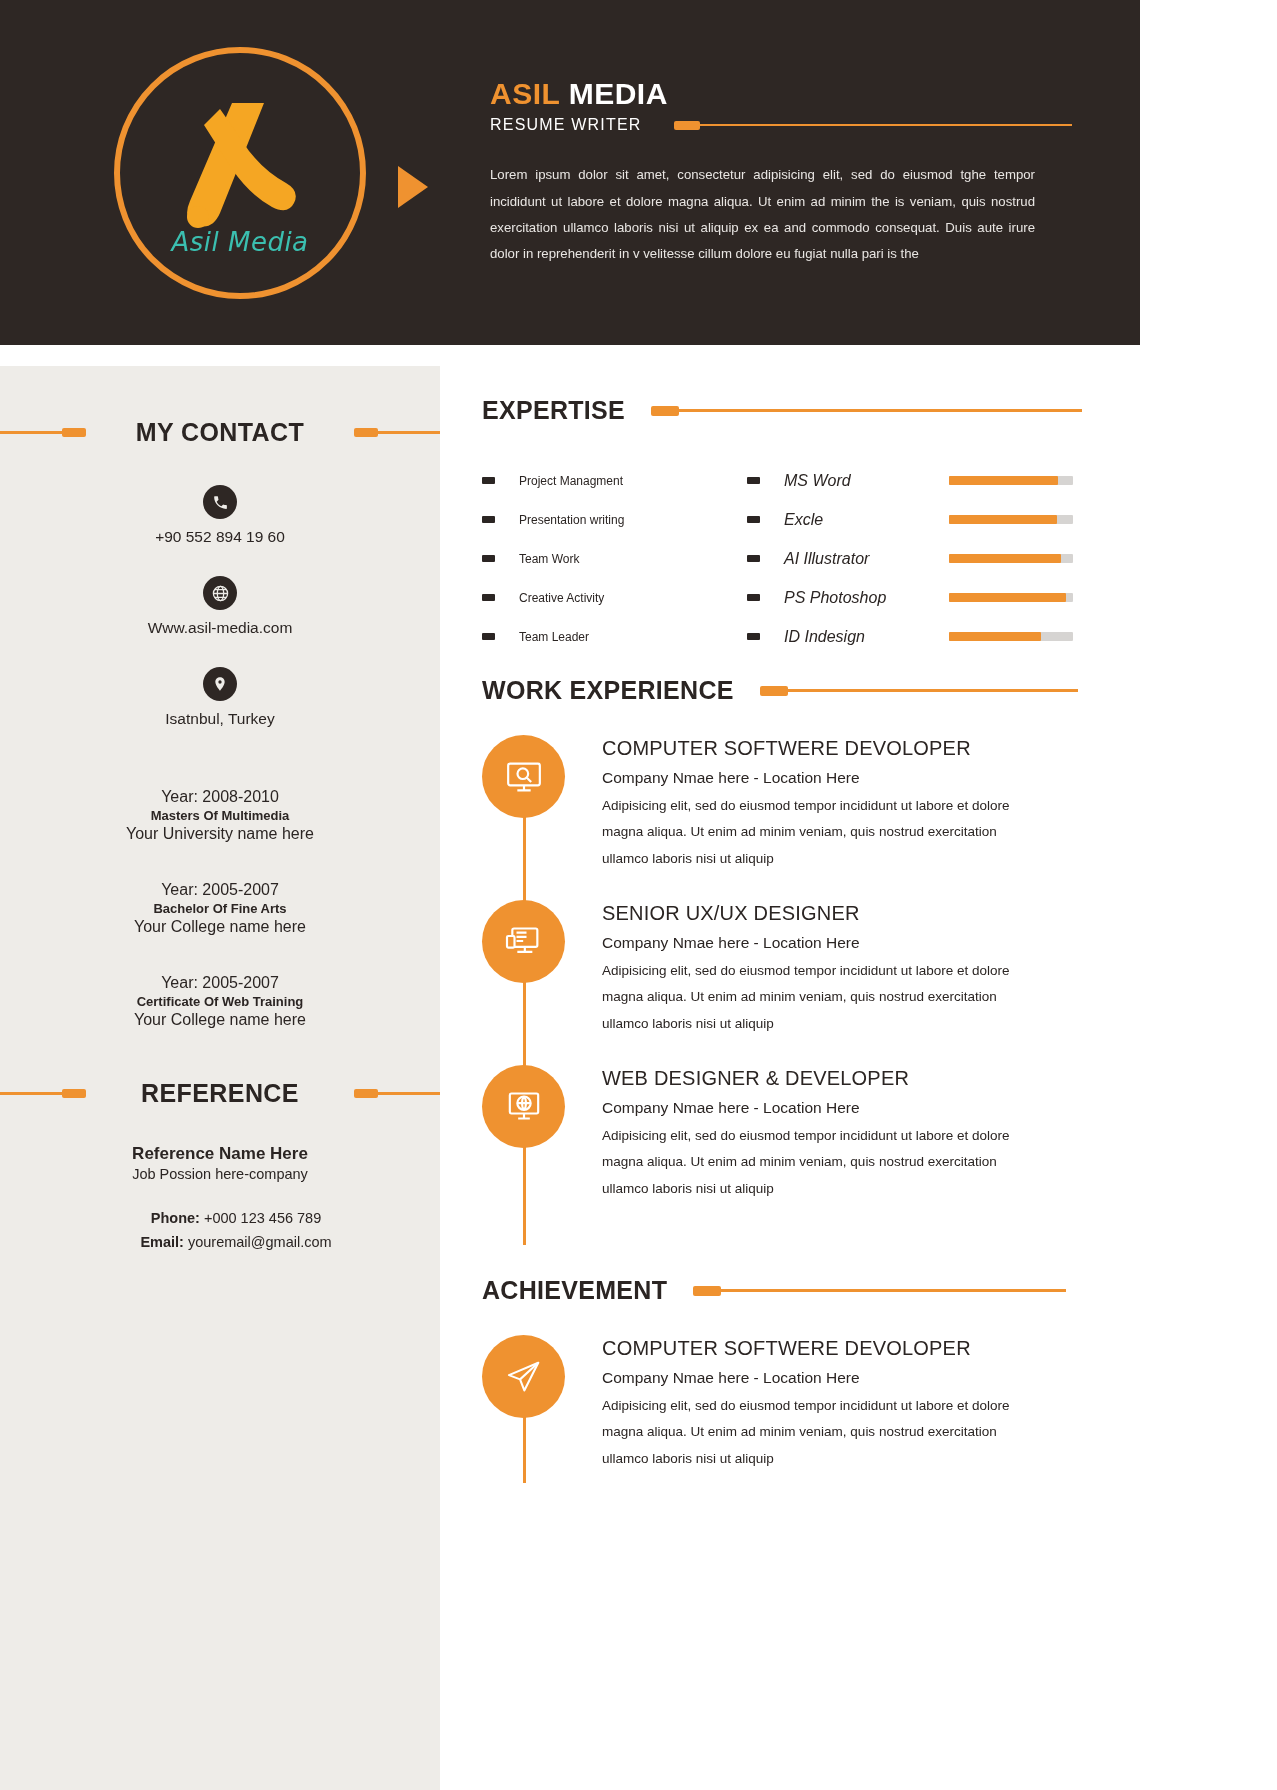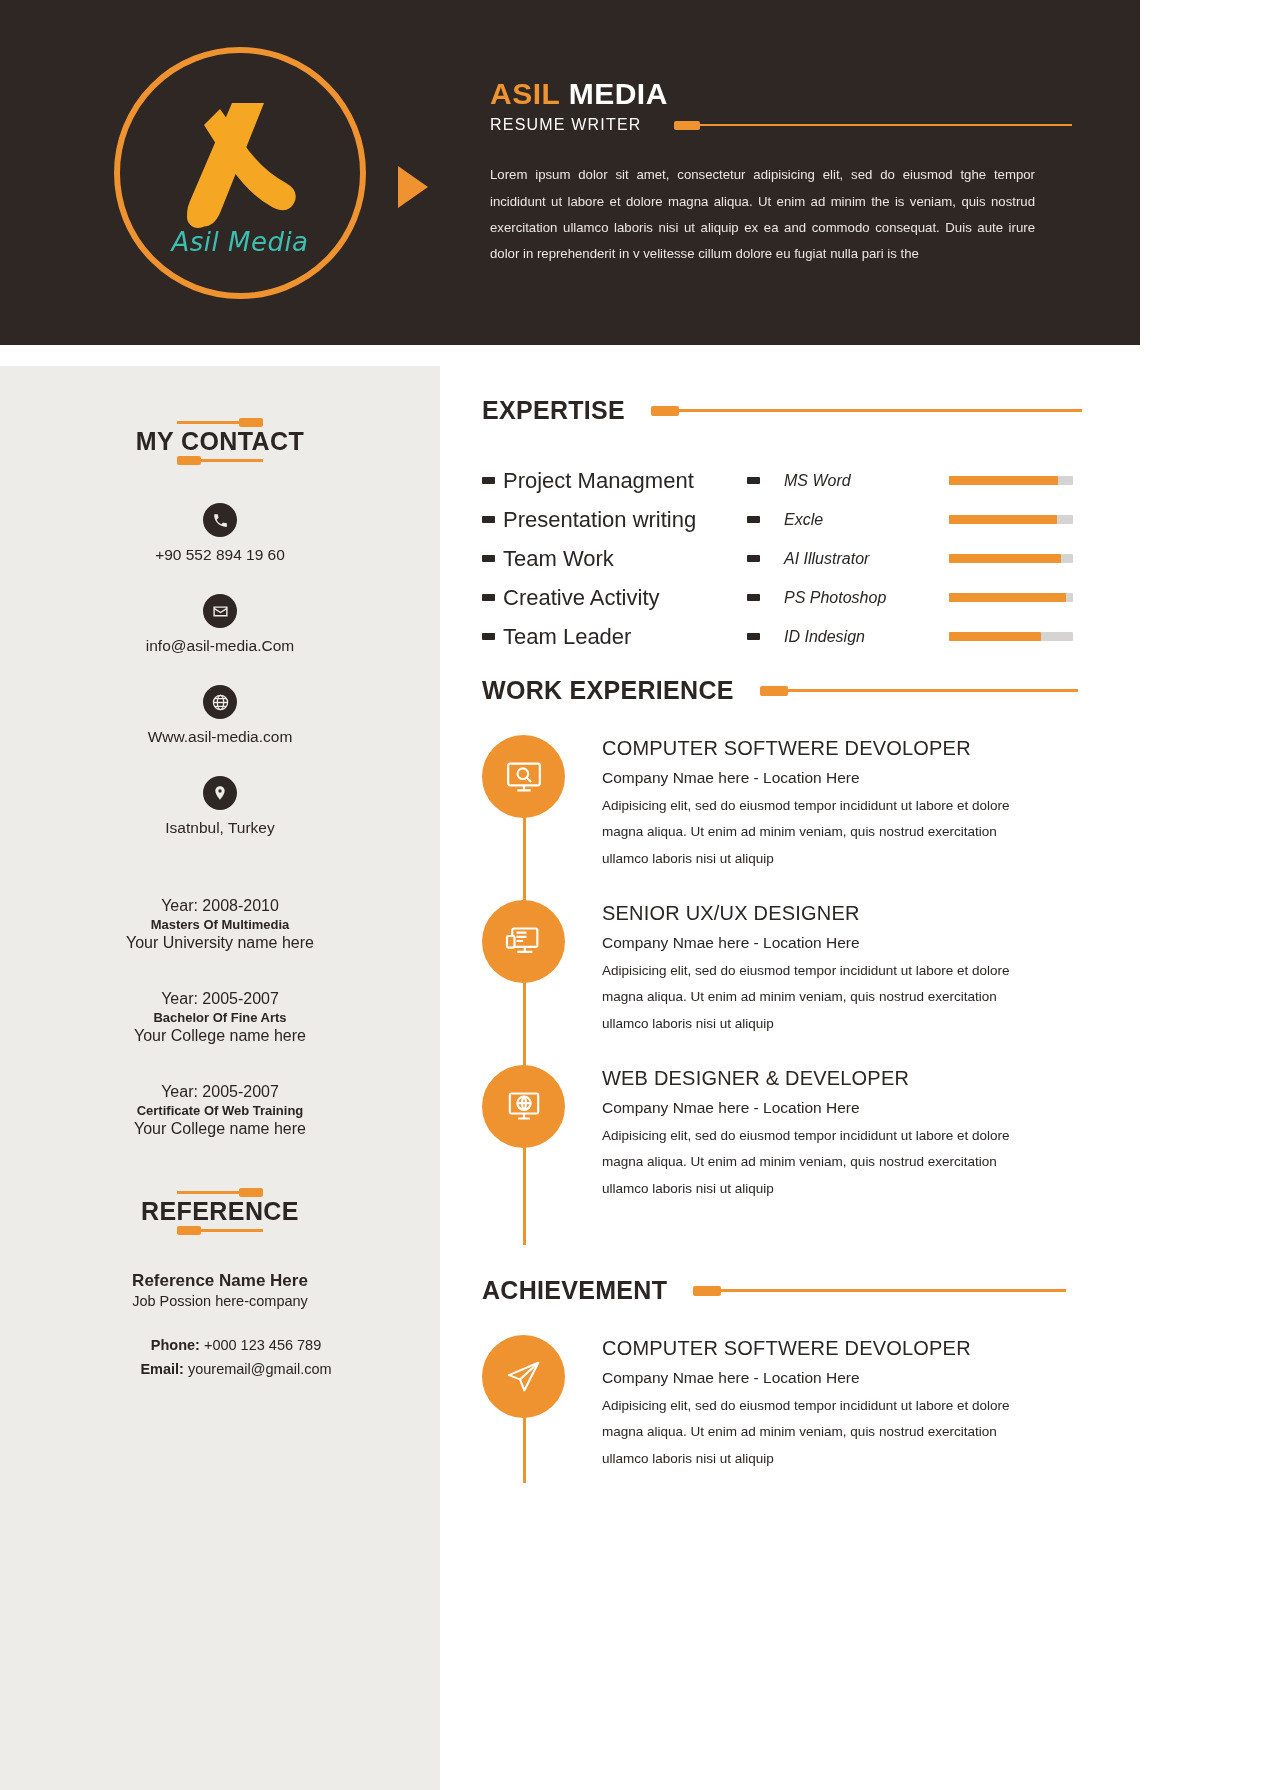--- a/index.html
+++ b/index.html
@@ -61,22 +61,22 @@
     margin-top:28px; width:545px;
     color:#e9e6e3; font-size:13.2px; line-height:2.0; text-align:justify;
   }
 
   
   .sidebar{
     position:absolute; left:0; top:366px; width:440px; height:1424px;
     background:#eeece8;
   }
   .sec-head{
-    display:flex; align-items:center; justify-content:flex-end;
-    margin-top:4px; position:relative;flex-direction:column;
+    display:flex; align-items:center; justify-content:space-between;
+    margin-top:4px; position:relative;
   }
   .sec-head .title{
     font-size:25px; font-weight:bold; letter-spacing:.4px; color:#2b2523;
     white-space:nowrap; padding:0 14px;
   }
   .sec-head .deco{ display:flex; align-items:center; }
   .sec-head .deco .ln{ width:62px; height:2.5px; background:#ef9230; }
   .sec-head .deco .cap{ width:24px; height:9px; background:#ef9230; border-radius:2px; }
   .deco.left .ln{ order:1 } .deco.left .cap{ order:2 }
   .deco.right .cap{ order:1 } .deco.right .ln{ order:2 }
@@ -115,21 +115,21 @@
   .m-head .deco{ display:flex; align-items:center; margin-left:26px; }
   .m-head .deco .cap{ width:28px; height:10px; background:#ef9230; border-radius:2px; }
   .m-head .deco .ln{ height:2.5px; background:#ef9230; }
 
   .expertise{ position:absolute; left:42px; top:50px; width:620px; }
   .exp-cols{ display:flex; margin-top:36px; }
   .exp-col{ width:265px; }
   .exp-col.right{ width:340px;font-style:italic; }
   .exp-row{ display:flex; align-items:center; height:39px; }
   .bullet{ width:13px; height:7px; background:#2b2523; border-radius:1px; flex:none; }
-  .exp-label{ margin-left:8px; font-size:22px; color:#2b2523; }
+  .exp-label{ margin-left:24px; font-size:12px; color:#2b2523; }
   .exp-row.skill{ justify-content:flex-start; }
   .skill-label{ margin-left:24px; font-size:16px; color:#2b2523; width:165px; }
   .bar{ width:124px; height:9px; background:#d6d4d2; border-radius:1px; position:relative; }
   .bar > i{ position:absolute; left:0; top:0; bottom:0; background:#ef9230; border-radius:1px; display:block; }
 
   .work{ position:absolute; left:42px; top:330px; width:620px; }
   .timeline{ margin-top:30px; position:relative; }
   .tl-item{ position:relative; display:flex; margin-bottom:28px; }
   .tl-left{ width:120px; flex:none; position:relative; }
   .tl-circle{
@@ -203,28 +203,20 @@
 
         <div class="contact-item">
           <span class="cicon">
             <svg width="17" height="17" viewBox="0 0 24 24" fill="#eeece8">
                 <path d="M6.6 10.8c1.4 2.8 3.8 5.1 6.6 6.6l2.2-2.2c.3-.3.7-.4 1-.2 1.2.4 2.4.6 3.6.6.6 0 1 .4 1 1V20c0 .6-.4 1-1 1C10.6 21 3 13.4 3 4c0-.6.4-1 1-1h3.5c.6 0 1 .4 1 1 0 1.3.2 2.5.6 3.6.1.4 0 .7-.2 1l-2.3 2.2z"></path>
               </svg>
           </span>
           <div class="ctext">+90 552 894 19 60</div>
         </div>
 
-        <div class="contact-item">
-          <span class="cicon">
-            <svg width="17" height="17" viewBox="0 0 24 24" fill="#eeece8">
-                <path d="M2 5h20v14H2V5zm2 1.8v.4l8 5.2 8-5.2v-.4H4zm0 2.6V17h16V9.4l-8 5.1-8-5.1z"></path>
-              </svg>
-          </span>
-          <div class="ctext">info@asil-media.Com</div>
-        </div>
 
         <div class="contact-item">
           <span class="cicon">
             <svg width="19" height="19" viewBox="0 0 24 24" fill="none" stroke="#eeece8" stroke-width="1.6">
                 <circle cx="12" cy="12" r="9"></circle>
                 <ellipse cx="12" cy="12" rx="4" ry="9"></ellipse>
                 <path d="M3 12h18M4.5 7h15M4.5 17h15"></path>
               </svg>
           </span>
           <div class="ctext">Www.asil-media.com</div>

